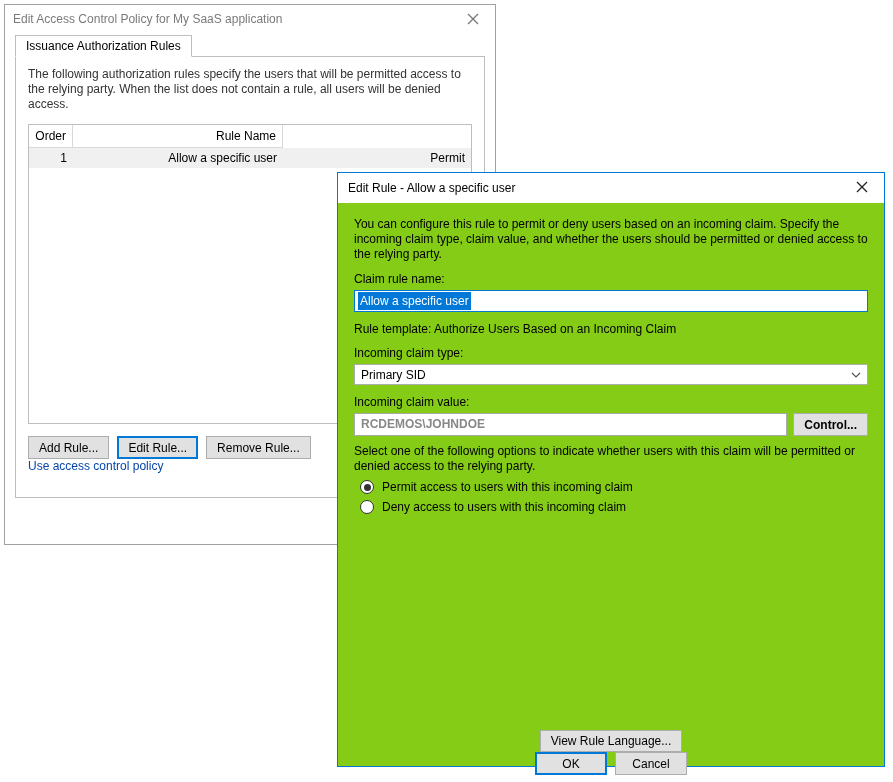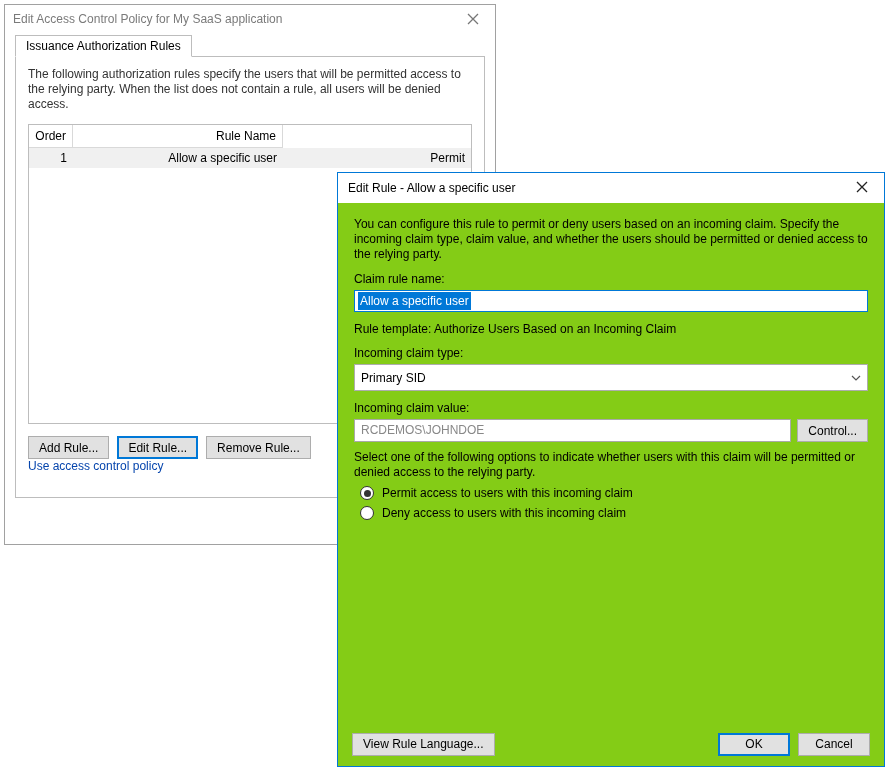--- a/index.html
+++ b/index.html
@@ -178,38 +178,39 @@
     border: 1px solid #0078d7;
     background: #fff;
     padding: 0px 3px;
     font: inherit;
     display: flex;
     align-items: center;
   }
 
   .select {
     width: 100%;
-    height: 27px;
+    height: 21px;
     border: 1px solid #adadad;
     background: #fff;
     padding: 4px 6px;
     font: inherit;
     display: flex;
     align-items: center;
     justify-content: space-between;
   }
   .select .chev {
     font-size: 10px;
     color: #555;
   }
 
   .inrow {
     display: flex;
     gap: 6px;
     align-items: flex-end;
+    font-weight: bold;
   }
   .readonly {
     flex: 1;
     height: 23px;
     border: 1px solid #a9a9a9;
     background: #fff;
     padding: 3px 6px;
     color: #888;
   }
 
@@ -238,24 +239,25 @@
     content: "";
     width: 7px; height: 7px;
     background: #333;
     border-radius: 50%;
   }
 
   .dlg-front .footer {
     position: absolute;
     left: 0; right: 0; bottom: 0;
     height: 44px;
-    padding: 8px 14px;
+    padding: 8px 8px;
     display: flex;
     align-items: center;
     justify-content: space-between;
+    flex-direction: column;
   }
   .footer .right {
     display: flex;
     gap: 8px;
   }
   .footer button.win { min-width: 72px; }
 </style>
 </head>
 <body>
 

